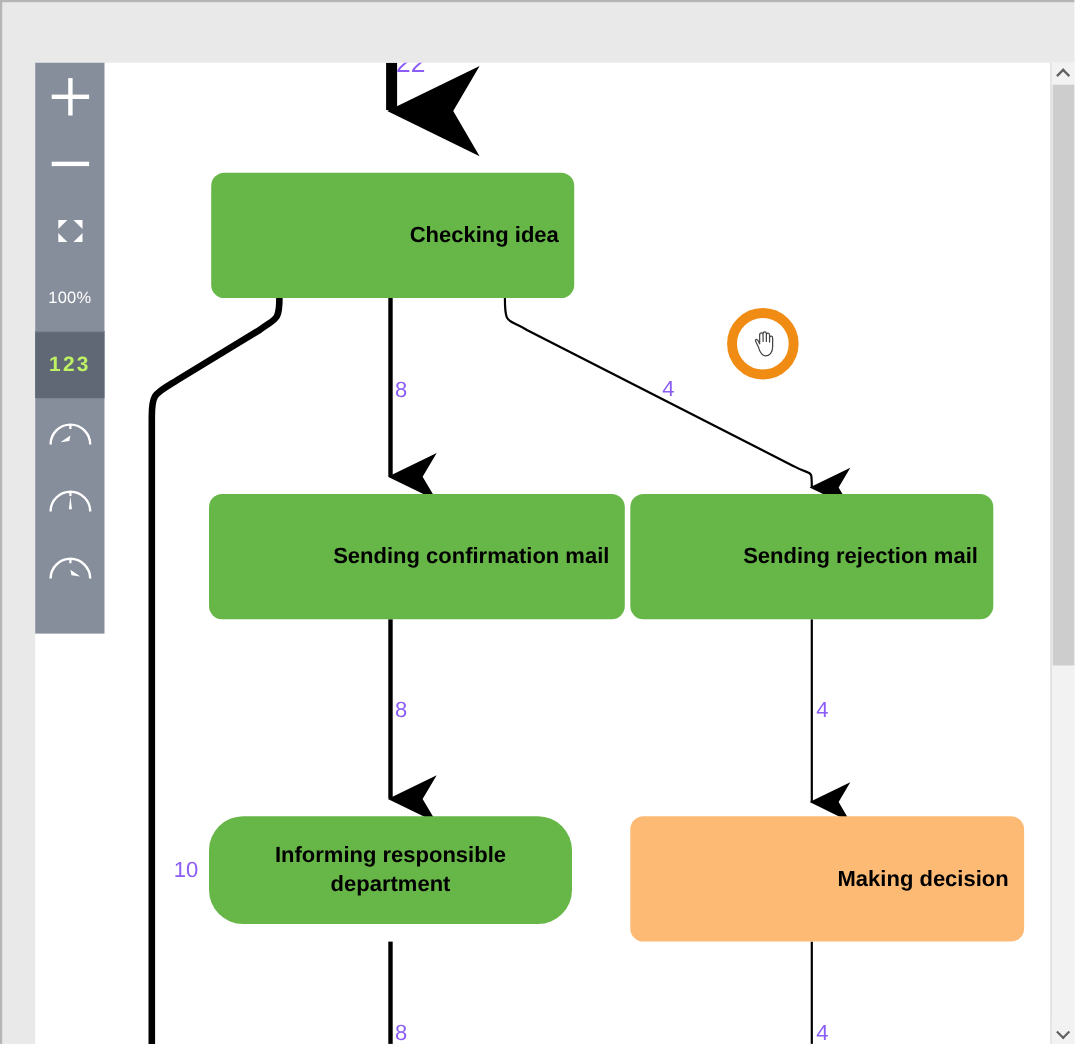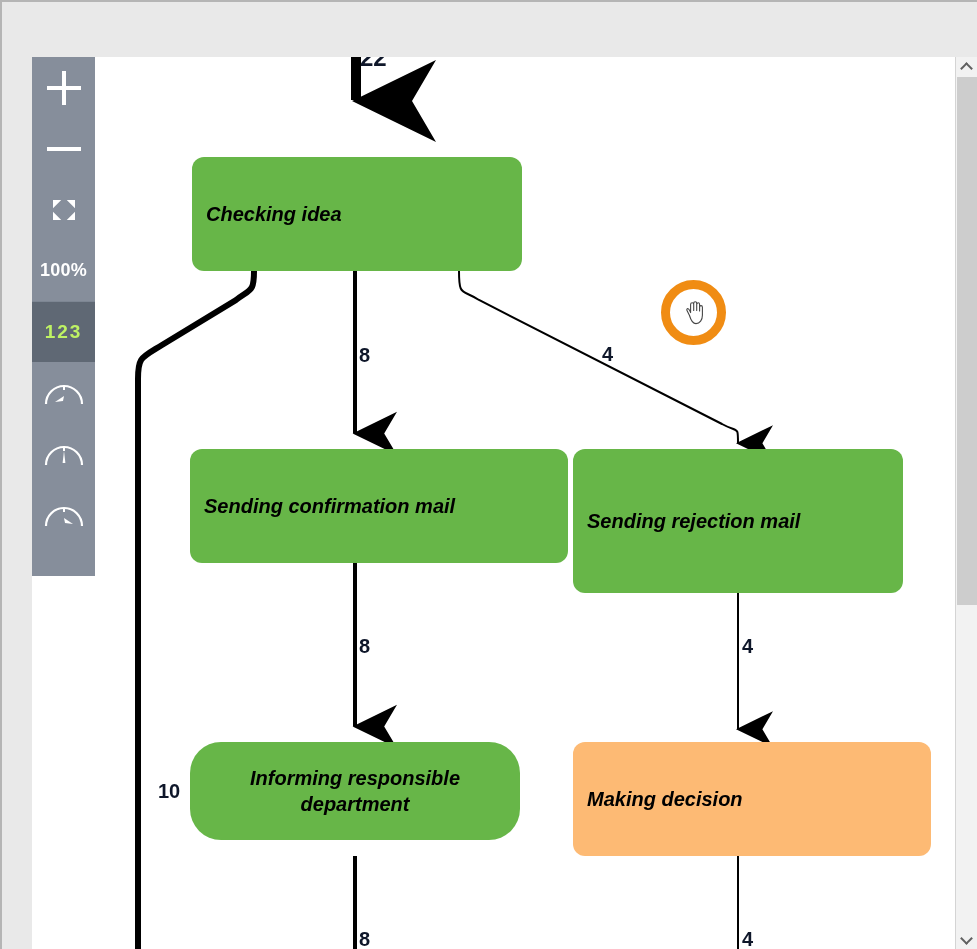--- a/index.html
+++ b/index.html
@@ -56,22 +56,22 @@
     display: flex;
     align-items: center;
     justify-content: center;
     color: #ffffff;
     cursor: pointer;
     user-select: none;
   }
   .tb-btn.sep-top { border-top: 1px solid #7d8693; }
   .tb-btn.active { background: #5f6874; }
   .tb-zoom-label {
-    font-size: 18px;
-    font-weight: bold;
+    font-size: 15px;
+    font-weight: normal;
     letter-spacing: 0.2px;
     color: #ffffff;
   }
   .tb-123 {
     font-size: 19px;
     font-weight: bold;
     letter-spacing: 2px;
     color: #bef264;
   }
   .tb-plus, .tb-minus { position: relative; width: 34px; height: 34px; }
@@ -120,35 +120,34 @@
     background: #cdcdcd;
     cursor: pointer;
   }
 
   
   .node {
     position: absolute;
     border-radius: 12px;
     display: flex;
     align-items: center;
-    justify-content: flex-start;
+    justify-content: flex-end;
     text-align: center;
     color: #000000;
     font-weight: bold;
     font-size: 20px;
     line-height: 1.3;
     padding: 6px 14px;
     z-index: 6;
-    font-style: italic;
   }
   .edge-label {
     position: absolute;
-    font-weight: bold;
+    font-weight: normal;
     font-size: 20px;
-    color: #0f172a;
+    color: #8b5cf6;
     z-index: 7;
     white-space: nowrap;
   }
   
   #cursor-ring {
     position: absolute;
     left: 661px; top: 280px;
     width: 65px; height: 65px;
     border: 9px solid #f08c13;
     border-radius: 50%;
@@ -207,21 +206,21 @@
       </svg>
 
       <div class="node" style="left:160px; top:100px; width:330px; height:114px; background:#67b648;">
         <span>Checking idea</span>
       </div>
 
       <div class="node" style="left:158px; top:392px; width:378px; height:114px; background:#67b648;">
         <span>Sending confirmation mail</span>
       </div>
 
-      <div class="node" style="left:541px; top:392px; width:330px; height:144px; background:#67b648;">
+      <div class="node" style="left:541px; top:392px; width:330px; height:114px; background:#67b648;">
         <span>Sending rejection mail</span>
       </div>
 
       <div class="node" style="left:158px; top:685px; width:330px; height:98px; background:#67b648;border-radius:31px;">
         <span>Informing responsible department</span>
       </div>
 
       <div class="node" style="left:541px; top:685px; width:358px; height:114px; background:#fdba74;">
         <span>Making decision</span>
       </div>

